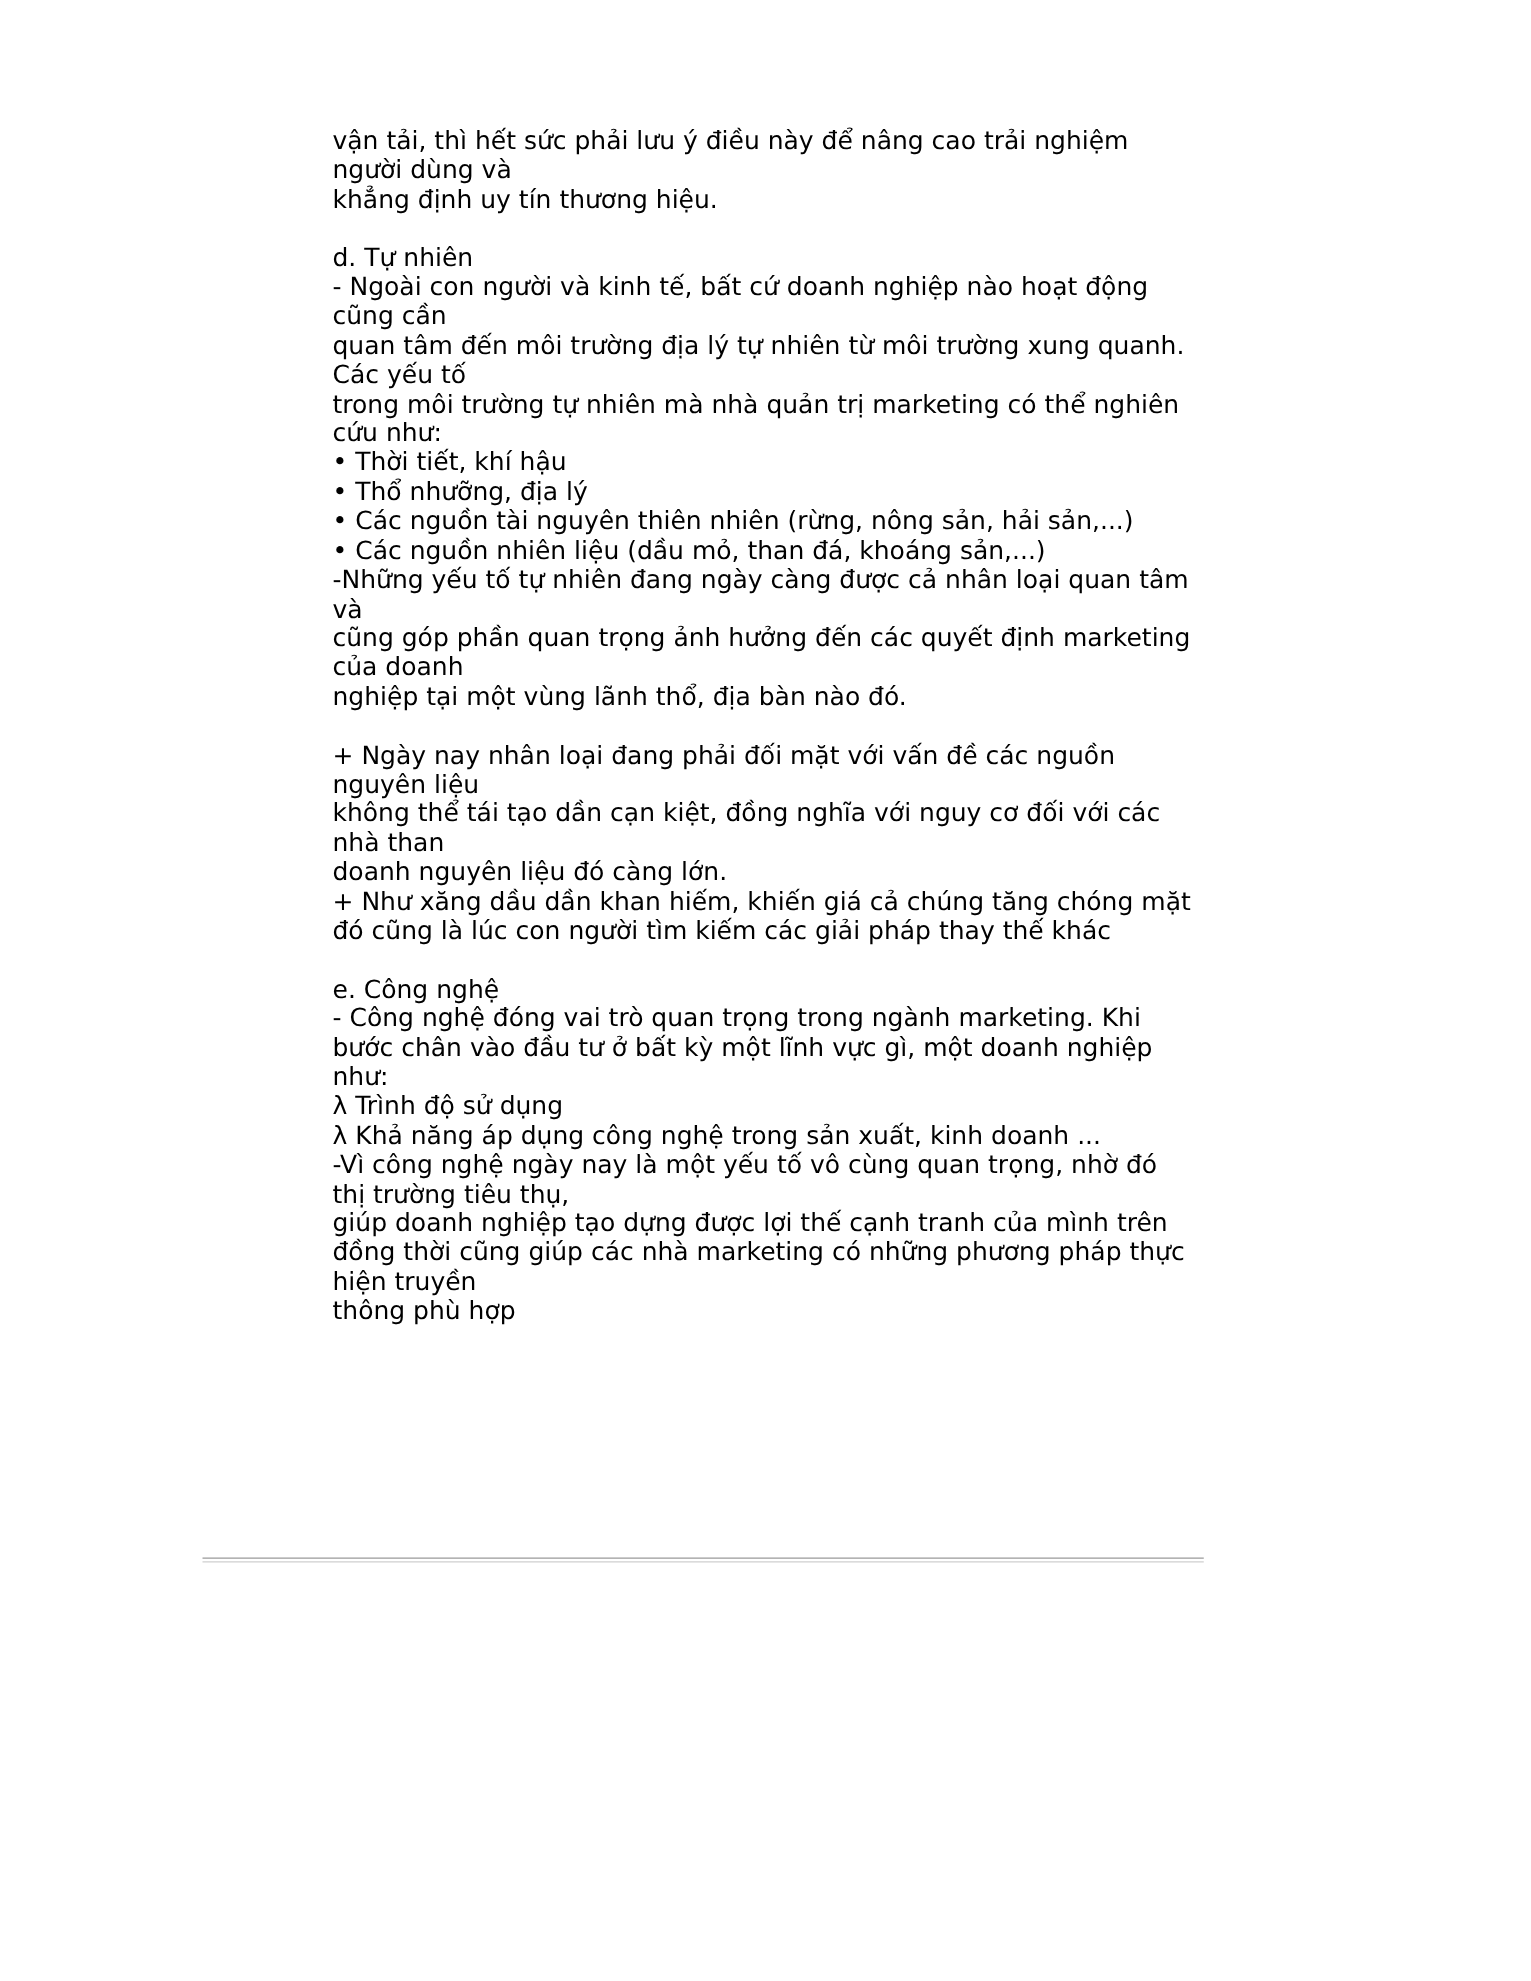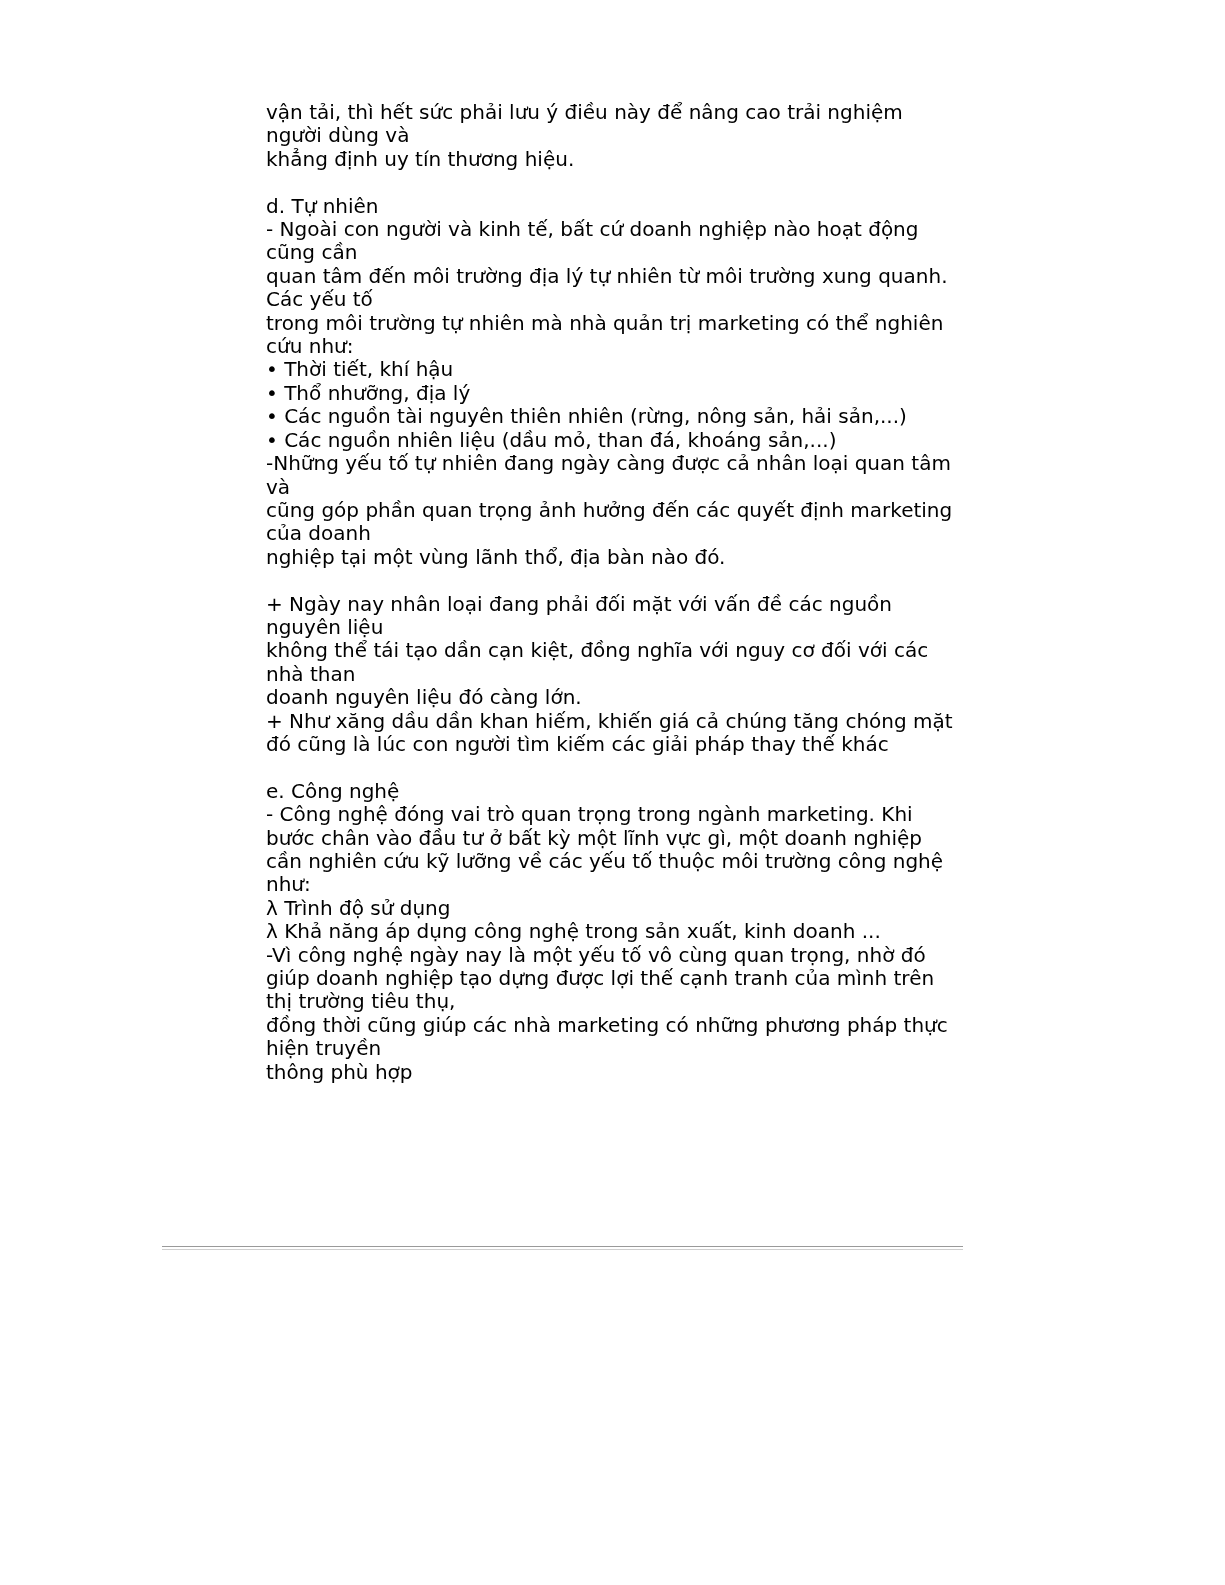--- a/index.html
+++ b/index.html
@@ -69,25 +69,24 @@
     <div class="line">nguyên liệu</div>
     <div class="line">không thể tái tạo dần cạn kiệt, đồng nghĩa với nguy cơ đối với các</div>
     <div class="line">nhà than</div>
     <div class="line">doanh nguyên liệu đó càng lớn.</div>
     <div class="line">+ Như xăng dầu dần khan hiếm, khiến giá cả chúng tăng chóng mặt</div>
     <div class="line">đó cũng là lúc con người tìm kiếm các giải pháp thay thế khác</div>
     <div class="line blank">&nbsp;</div>
     <div class="line">e. Công nghệ</div>
     <div class="line">- Công nghệ đóng vai trò quan trọng trong ngành marketing. Khi</div>
     <div class="line">bước chân vào đầu tư ở bất kỳ một lĩnh vực gì, một doanh nghiệp</div>
-    <div class="line">cần nghiên cứu kỹ lưỡng về các yếu tố thuộc môi trường công nghệ</div>
     <div class="line">như:</div>
     <div class="line">λ Trình độ sử dụng</div>
     <div class="line">λ Khả năng áp dụng công nghệ trong sản xuất, kinh doanh ...</div>
     <div class="line">-Vì công nghệ ngày nay là một yếu tố vô cùng quan trọng, nhờ đó</div>
+    <div class="line">thị trường tiêu thụ,</div>
     <div class="line">giúp doanh nghiệp tạo dựng được lợi thế cạnh tranh của mình trên</div>
-    <div class="line">thị trường tiêu thụ,</div>
     <div class="line">đồng thời cũng giúp các nhà marketing có những phương pháp thực</div>
     <div class="line">hiện truyền</div>
     <div class="line">thông phù hợp</div>
   </div>
 
 <div class="footer-divider"></div>
 
 </body></html>

